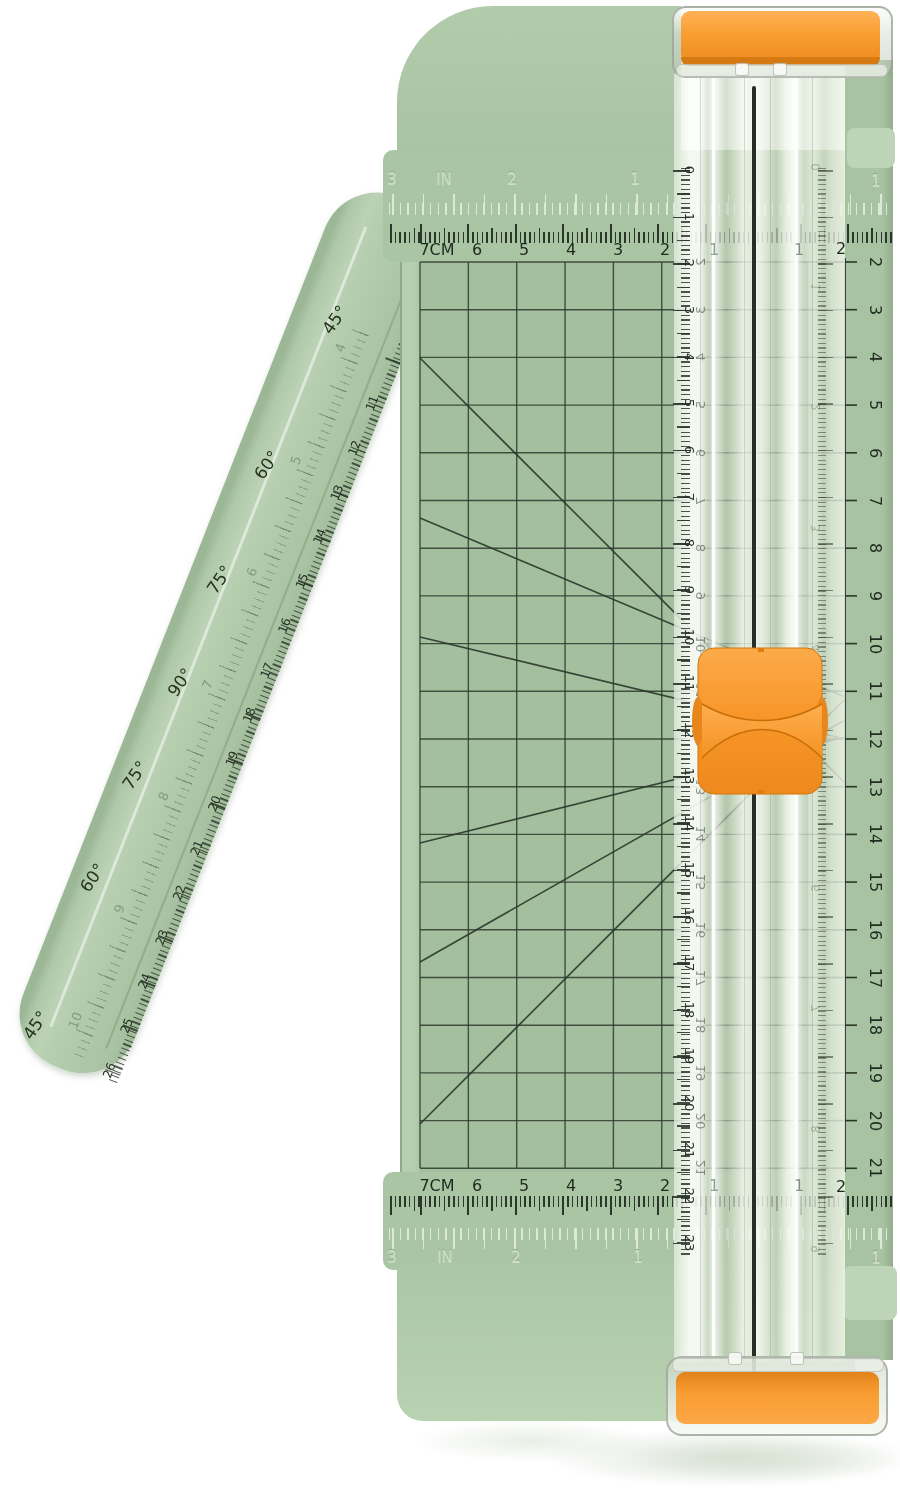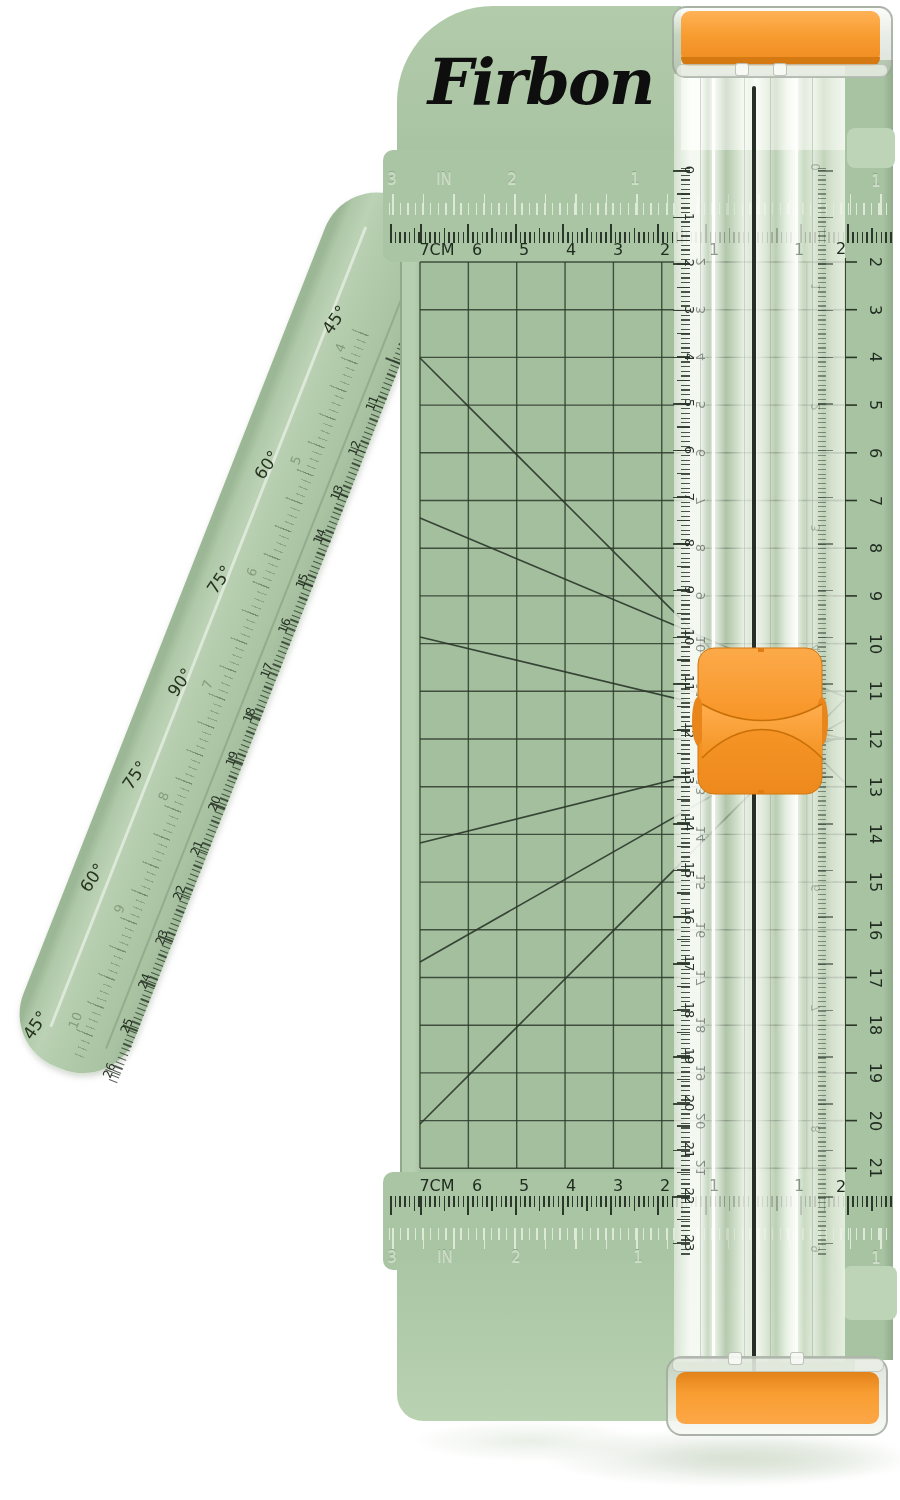--- a/index.html
+++ b/index.html
@@ -194,21 +194,20 @@
   <div class="band-top"></div>
   <div class="mat"></div>
   <div class="mat-edge"></div>
   <div class="band-bot"></div>
   <div class="tail"></div>
   <div class="right-strip"></div>
   <div class="right-strip-shadow"></div>
   <div class="tab-top"></div>
   <div class="tab-bot"></div>
 
-  <div class="logo">Firbon</div>
 
   <div class="tickrow ticks-in-top"></div>
   <div class="tickrow ticks-cm-top"></div>
   <div class="tickrow ticks-cm-bot"></div>
   <div class="tickrow ticks-in-bot"></div>
 
   <svg id="gridsvg" style="left:0;top:0;width:900px;height:1500px;z-index:3;" viewBox="0 0 900 1500">
       <line x1="420" y1="262" x2="420" y2="1168" stroke="#2e3b2d" stroke-width="1.4" opacity="0.85"></line>
       <line x1="468.35" y1="262" x2="468.35" y2="1168" stroke="#2e3b2d" stroke-width="1.4" opacity="0.85"></line>
       <line x1="516.7" y1="262" x2="516.7" y2="1168" stroke="#2e3b2d" stroke-width="1.4" opacity="0.85"></line>

